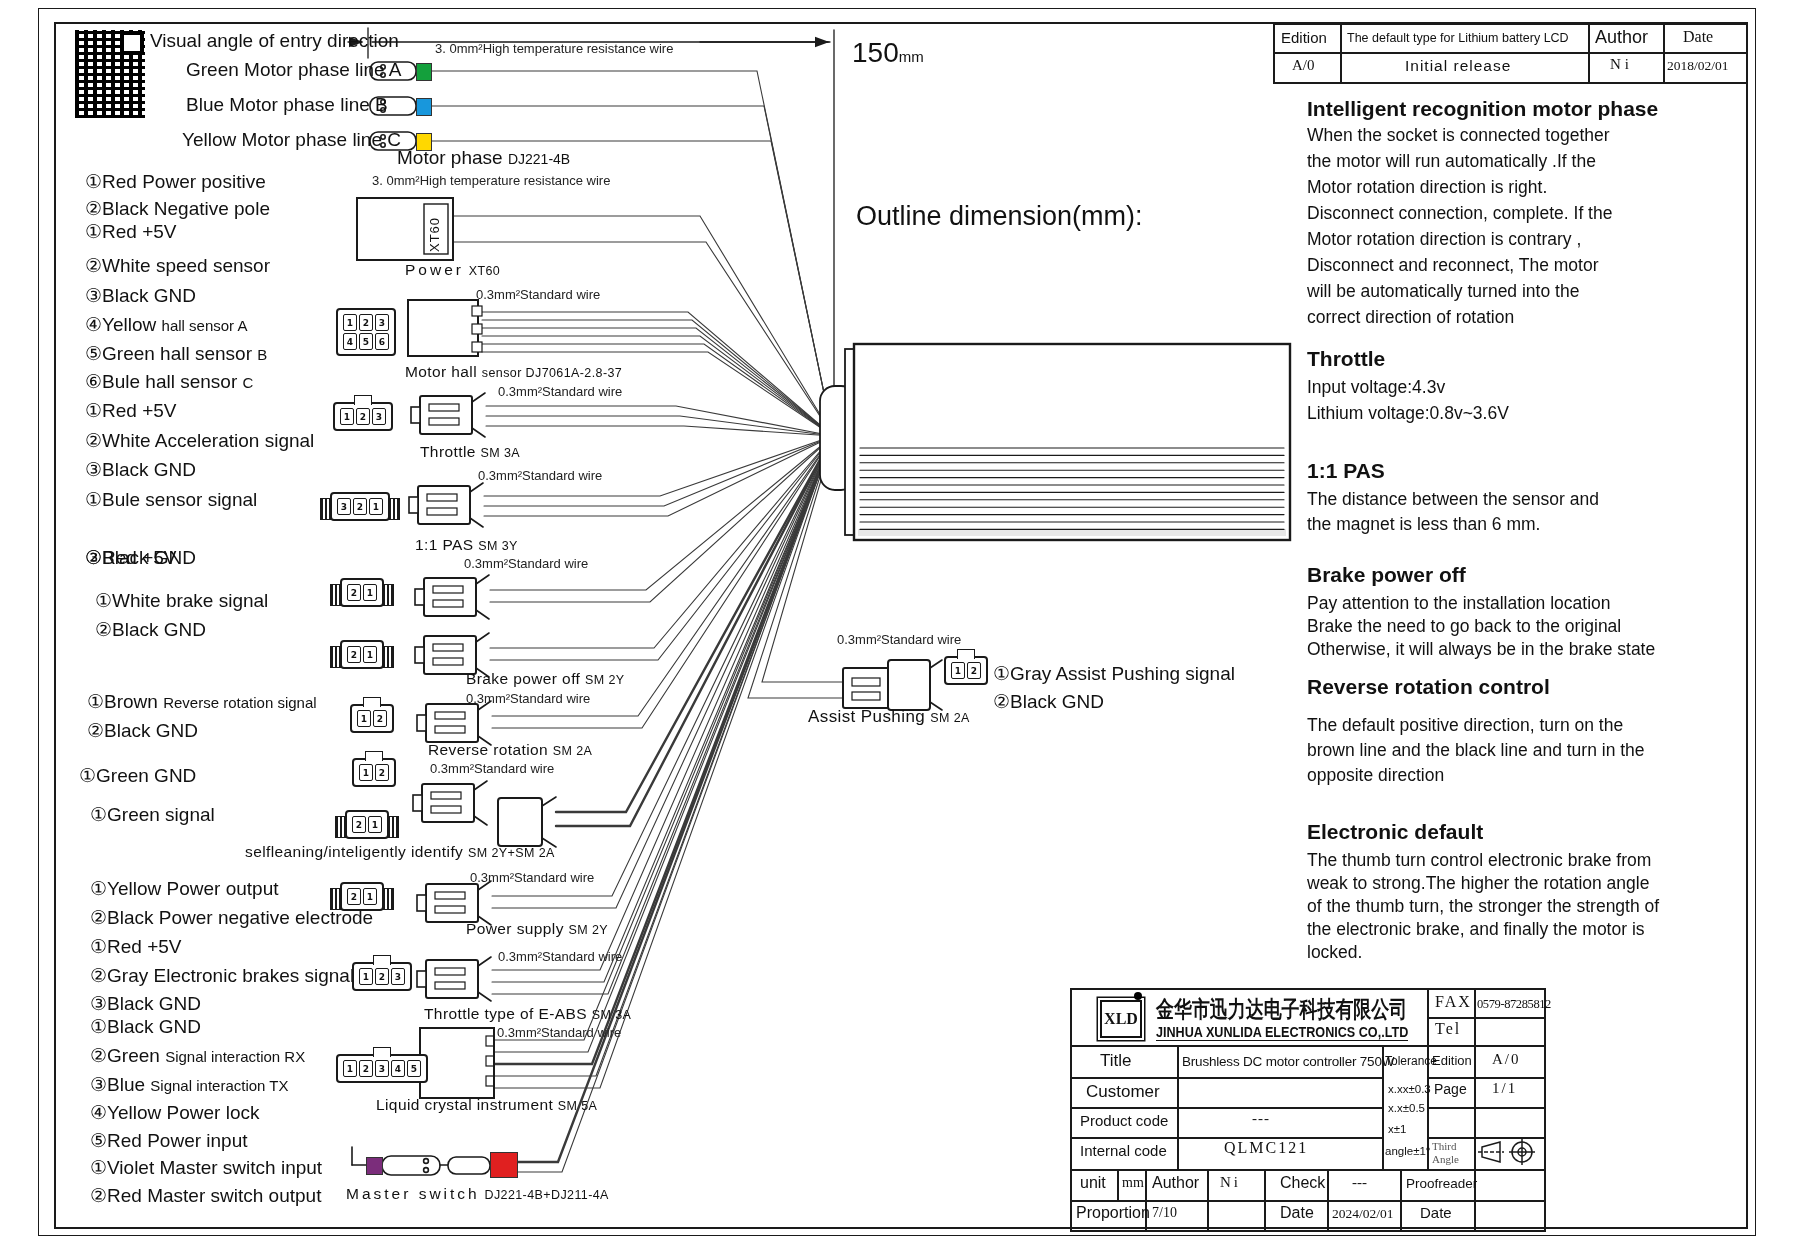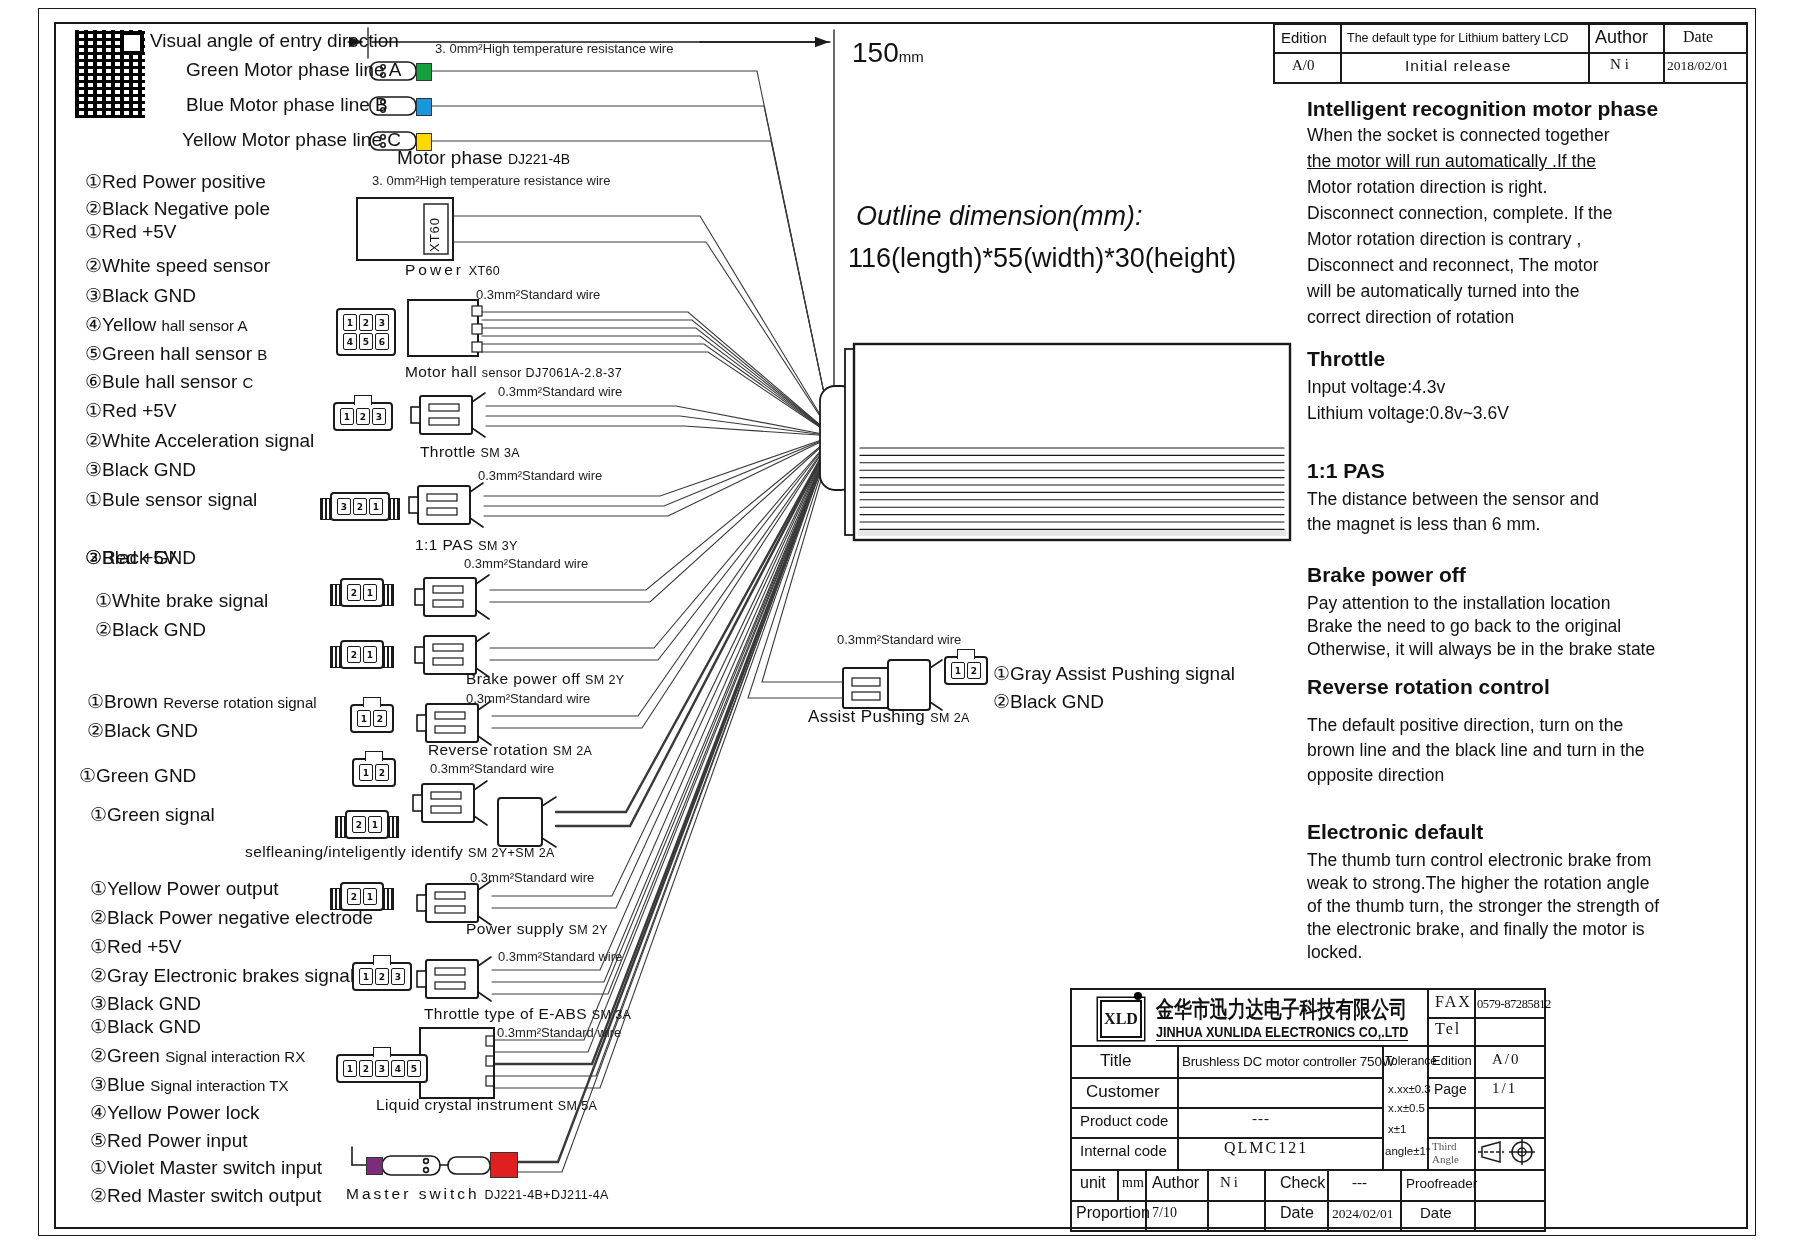--- a/index.html
+++ b/index.html
@@ -209,22 +209,21 @@
 
   <div class="pad" style="left: 416px; top: 63px; width: 14px; height: 16px; background: rgb(20, 160, 60);"></div>
   <div class="pad" style="left: 416px; top: 98px; width: 14px; height: 16px; background: rgb(24, 151, 220);"></div>
   <div class="pad" style="left: 416px; top: 133px; width: 14px; height: 16px; background: rgb(255, 216, 0);"></div>
 
   <div class="xt60v" style="left:427px;top:207px;height:45px;">XT60</div>
 
   <div class="lbl" style="left:852px;top:38px;">
     <span style="font-size:28px;">150</span><span style="font-size:15px;">mm</span>
   </div>
-  <div class="lbl" style="left:856px;top:202px;font-size:27px;font-style:italic;">Outline dimension(mm):</div>
-  <div class="lbl" style="left:848px;top:244px;font-size:27px;">116(length)*55(width)*30(height)</div>
+  <div class="lbl" style="left:856px;top:202px;font-size:27px;">Outline dimension(mm):</div>
 
   <div class="lbl wirespec" style="left:837px;top:633px;">0.3mm²Standard wire</div>
   <div class="lbl item" style="left:993px;top:664px;">①Gray  Assist Pushing signal</div>
   <div class="lbl item" style="left:993px;top:692px;">②Black GND</div>
   <div class="lbl seclab" style="left:808px;top:708px;font-size:17px;">
     <span>Assist Pushing</span> <span class="code">SM 2A</span>
   </div>
   <div class="pg toptab" style="left:944px;top:656px;">
       <span class="p">1</span>
       <span class="p">2</span>
@@ -431,21 +430,21 @@
         <span class="p">4</span>
         <span class="p">5</span>
       </div>
       <div class="lbl seclab" style="left: 346px; top: 1186px;"><span style="letter-spacing:3px">Master switch</span> <span class="code">DJ221-4B+DJ211-4A</span></div>
       <div class="pad" style="left: 366px; top: 1157px; width: 15px; height: 16px; background: rgb(123, 45, 123);"></div>
       <div class="pad" style="left: 490px; top: 1152px; width: 26px; height: 24px; background: rgb(224, 32, 32);"></div>
     </div>
   <div id="gen-info">
       <div class="lbl h-title" style="left: 1307px; top: 98px;">Intelligent recognition motor phase</div>
       <div class="lbl h-body" style="left: 1307px; top: 126px;">When the socket is connected together</div>
-      <div class="lbl h-body" style="left: 1307px; top: 152px; text-decoration: underline;">the motor will run automatically .If the</div>
+      <div class="lbl h-body" style="left: 1307px; top: 152px;">the motor will run automatically .If the</div>
       <div class="lbl h-body" style="left: 1307px; top: 178px;">Motor rotation direction is right.</div>
       <div class="lbl h-body" style="left: 1307px; top: 204px;">Disconnect connection, complete. If the</div>
       <div class="lbl h-body" style="left: 1307px; top: 230px;">Motor rotation direction  is contrary ,</div>
       <div class="lbl h-body" style="left: 1307px; top: 256px;">Disconnect and reconnect, The motor</div>
       <div class="lbl h-body" style="left: 1307px; top: 282px;">will be automatically turned into the</div>
       <div class="lbl h-body" style="left: 1307px; top: 308px;">correct direction of rotation</div>
       <div class="lbl h-title" style="left: 1307px; top: 348px;">Throttle</div>
       <div class="lbl h-body" style="left: 1307px; top: 378px;">Input voltage:4.3v</div>
       <div class="lbl h-body" style="left: 1307px; top: 404px;">Lithium voltage:0.8v~3.6V</div>
       <div class="lbl h-title" style="left: 1307px; top: 460px;">1:1 PAS</div>

